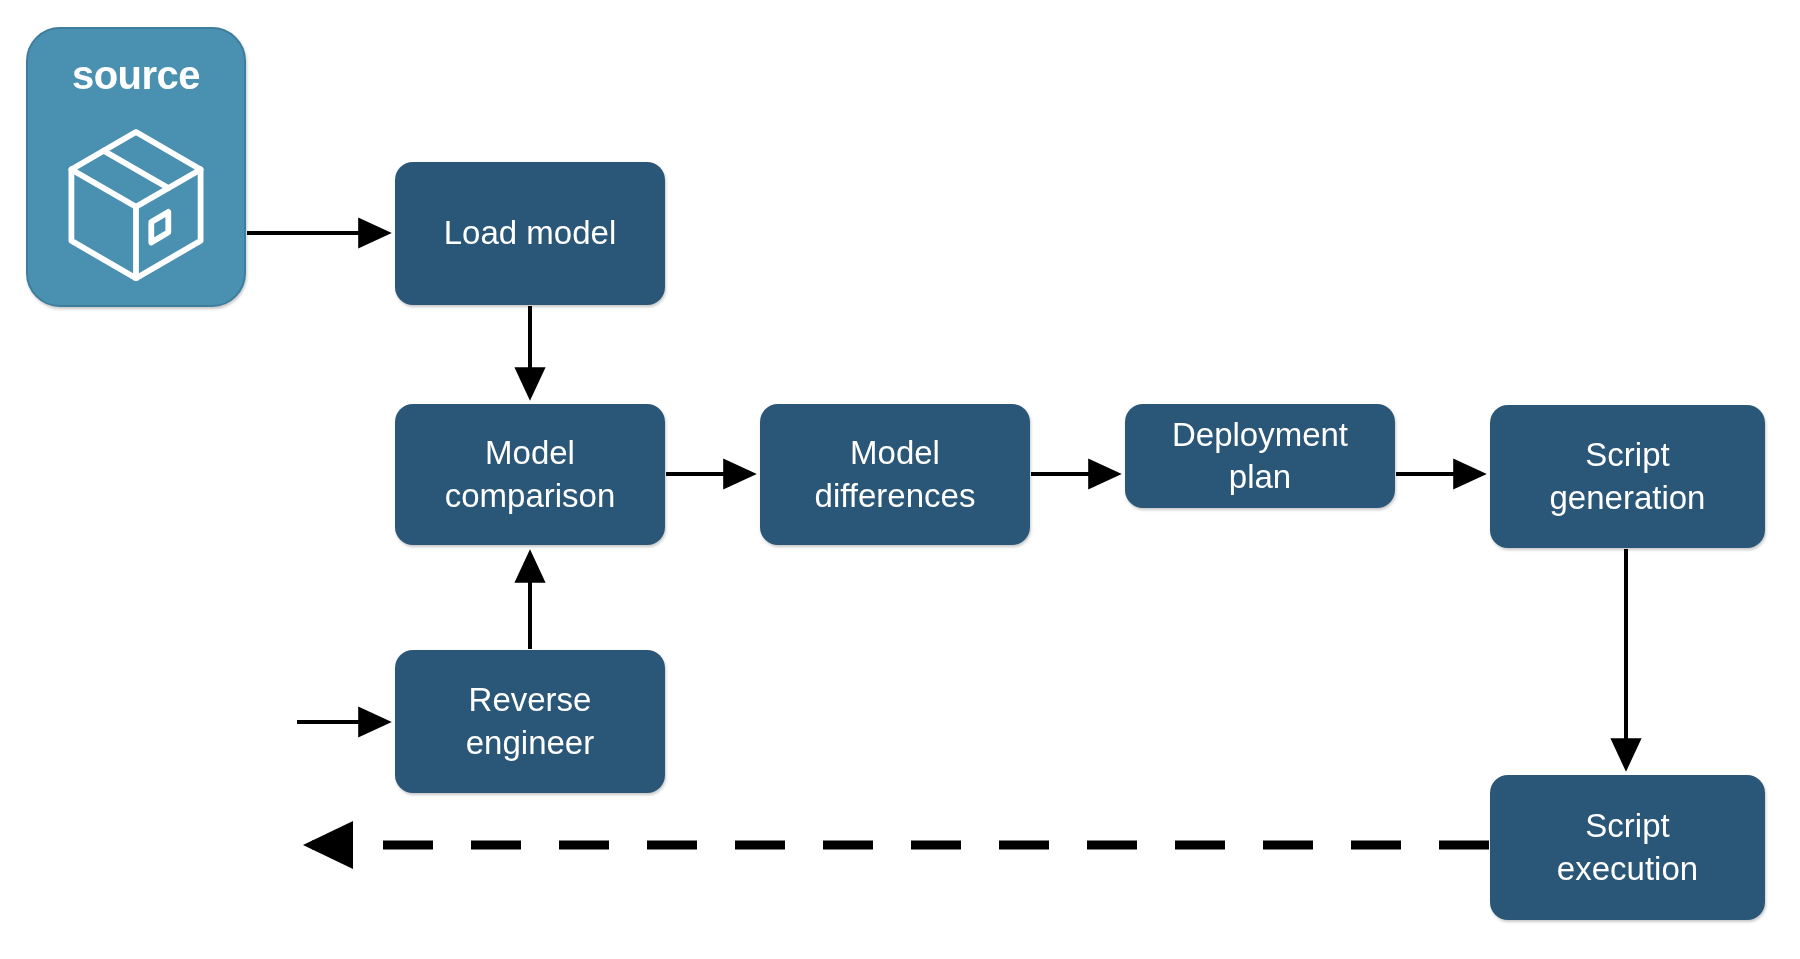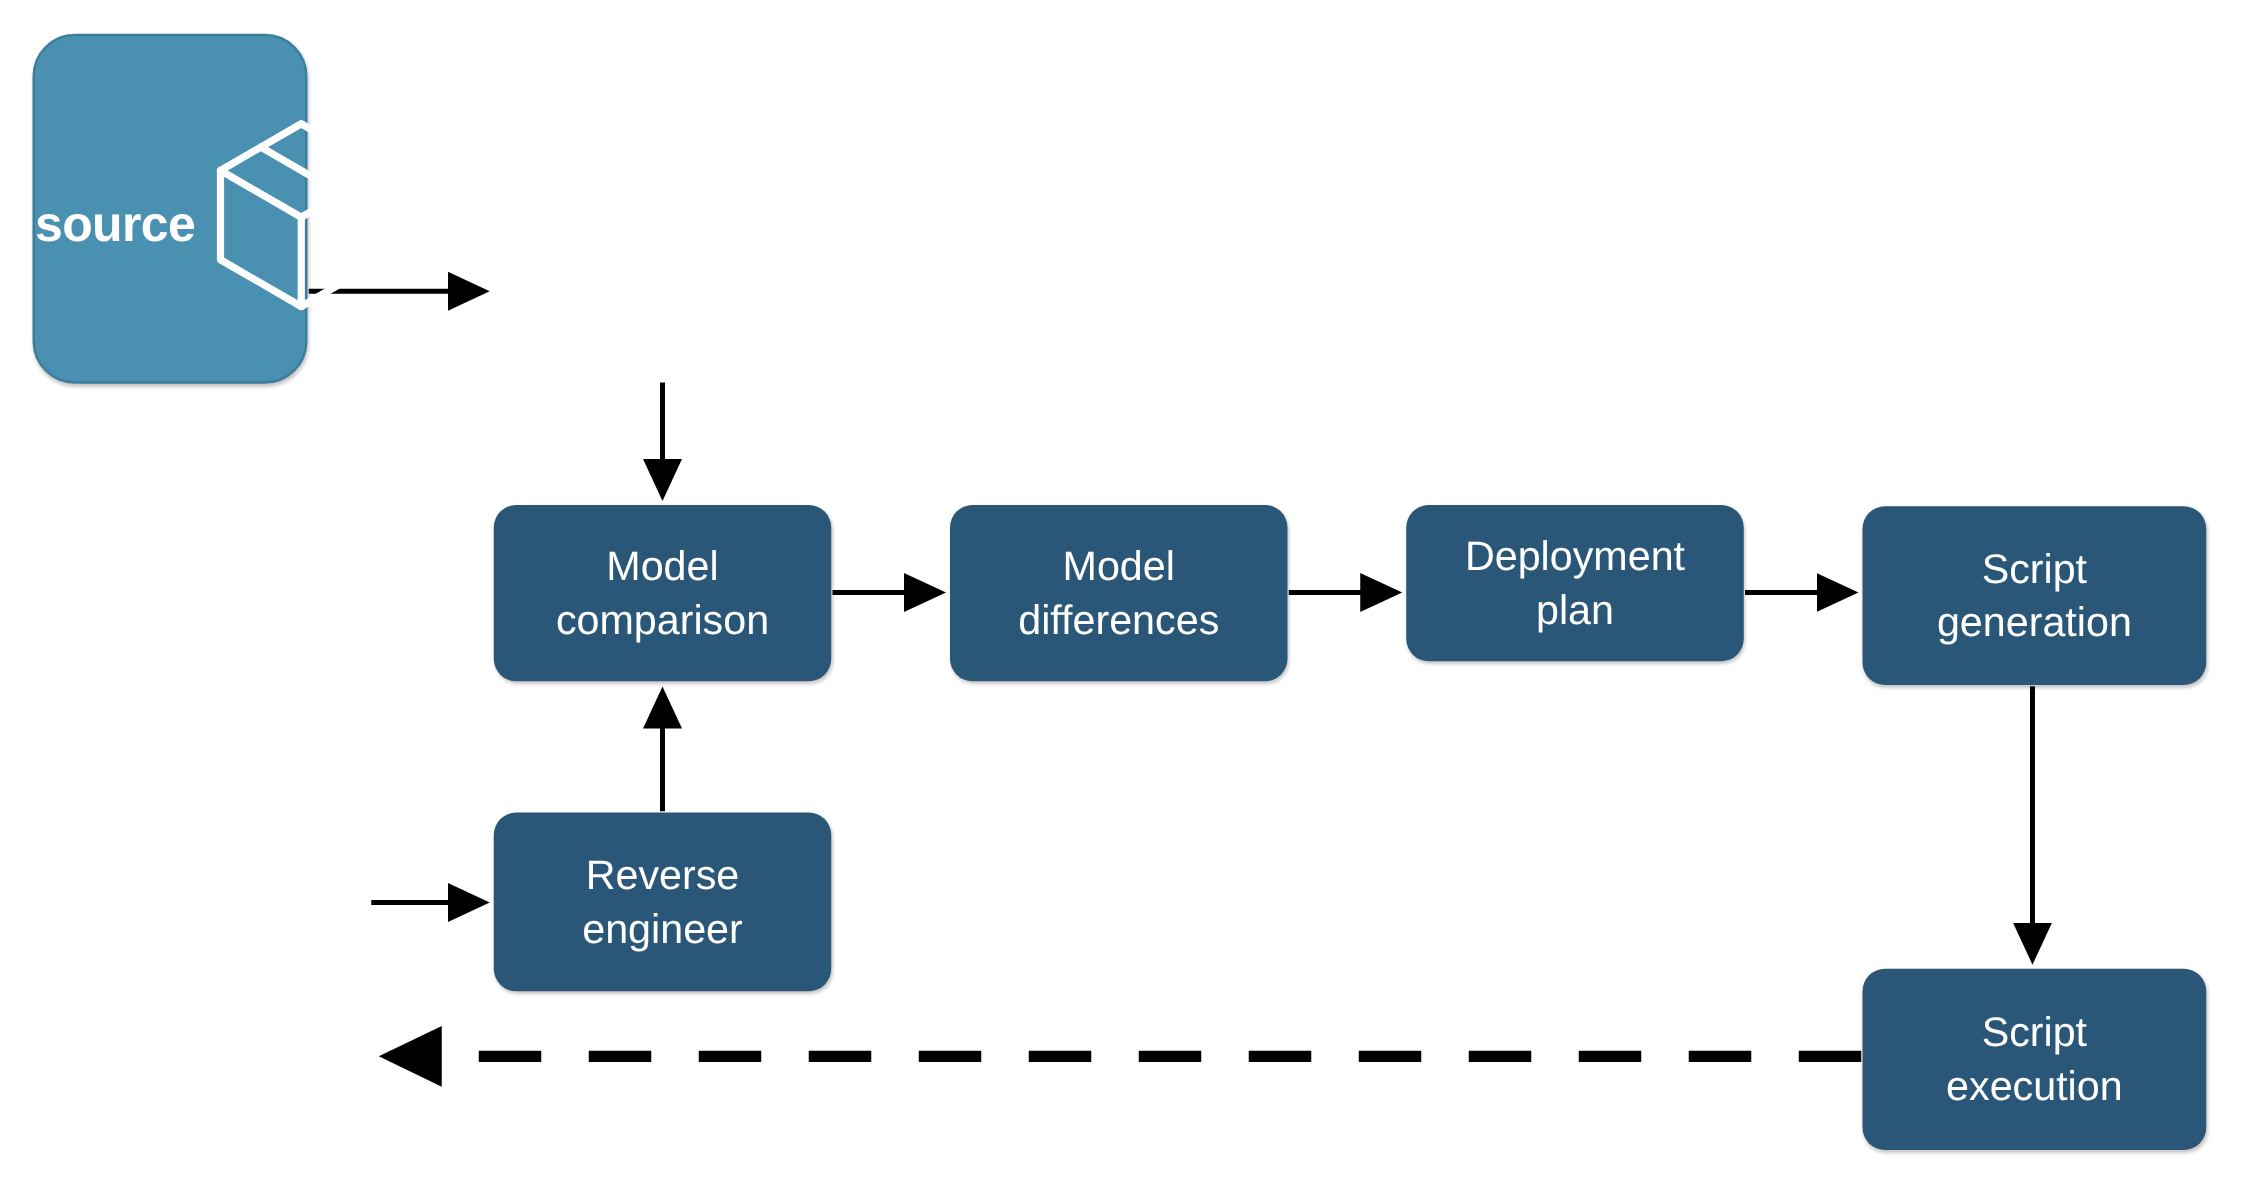--- a/index.html
+++ b/index.html
@@ -18,21 +18,21 @@
     overflow: hidden;
   }
   
   .endpoint {
     position: absolute;
     background: #4a90b0;
     border: 2px solid #3d7e9c;
     border-radius: 34px;
     box-sizing: border-box;
     display: flex;
-    flex-direction: row;
+    flex-direction: column;
     align-items: center;
     box-shadow: 1px 2px 3px rgba(0,0,0,0.22);
   }
   .endpoint-label {
     color: #ffffff;
     font-weight: bold;
     font-size: 40px;
     letter-spacing: -0.5px;
     line-height: 1;
     margin-top: 26px;
@@ -119,31 +119,32 @@
 
           <path d="M31 21 L69 43"></path>
 
           <path d="M59 63 L69 57 L69 69 L59 75 Z"></path>
         </g>
       </svg>
     </div>
   </div>
 
 
+  <div class="node" style="left:395px; top:162px; width:270px; height:143px;">Load model</div>
 
   <div class="node" style="left:395px; top:404px; width:270px; height:141px;">Model
 comparison</div>
 
   <div class="node" style="left:395px; top:650px; width:270px; height:143px;">Reverse
 engineer</div>
 
   <div class="node" style="left:760px; top:404px; width:270px; height:141px;">Model
 differences</div>
 
-  <div class="node" style="left:1125px; top:404px; width:270px; height:125px;">Deployment
+  <div class="node" style="left:1125px; top:404px; width:270px; height:104px;">Deployment
 plan</div>
 
   <div class="node" style="left:1490px; top:405px; width:275px; height:143px;">Script
 generation</div>
 
   <div class="node" style="left:1490px; top:775px; width:275px; height:145px;">Script
 execution</div>
 
 </div>
 

